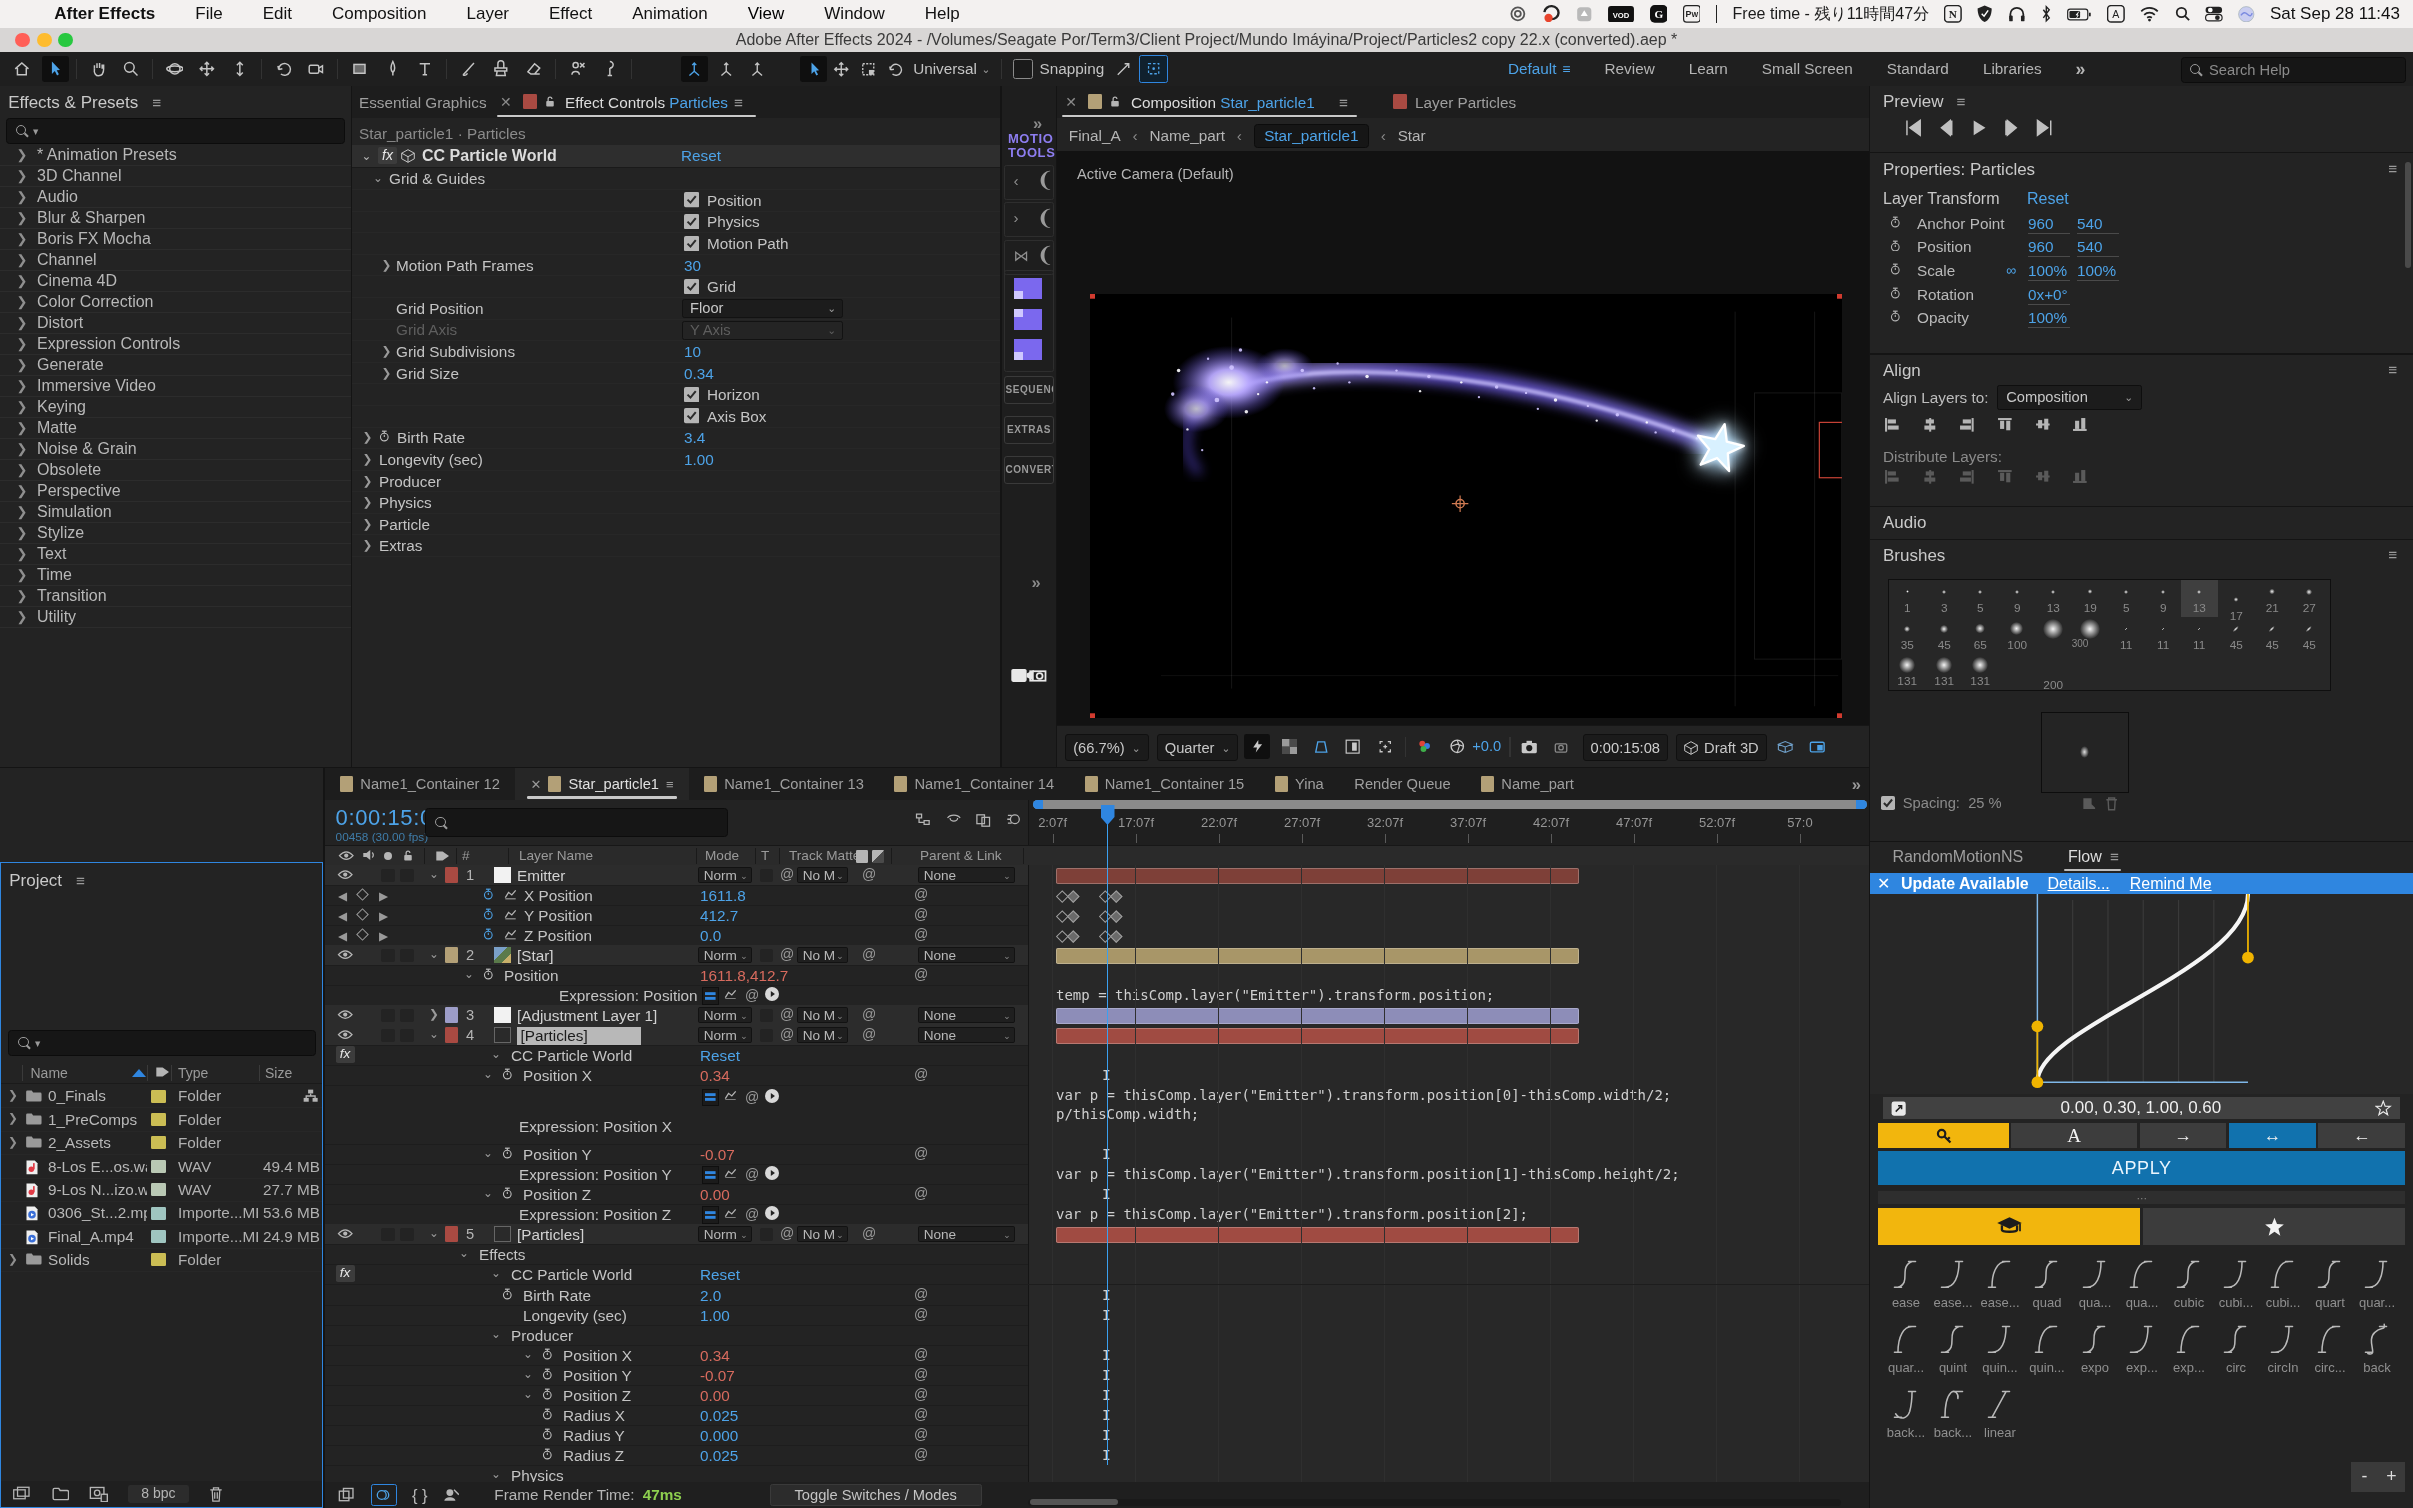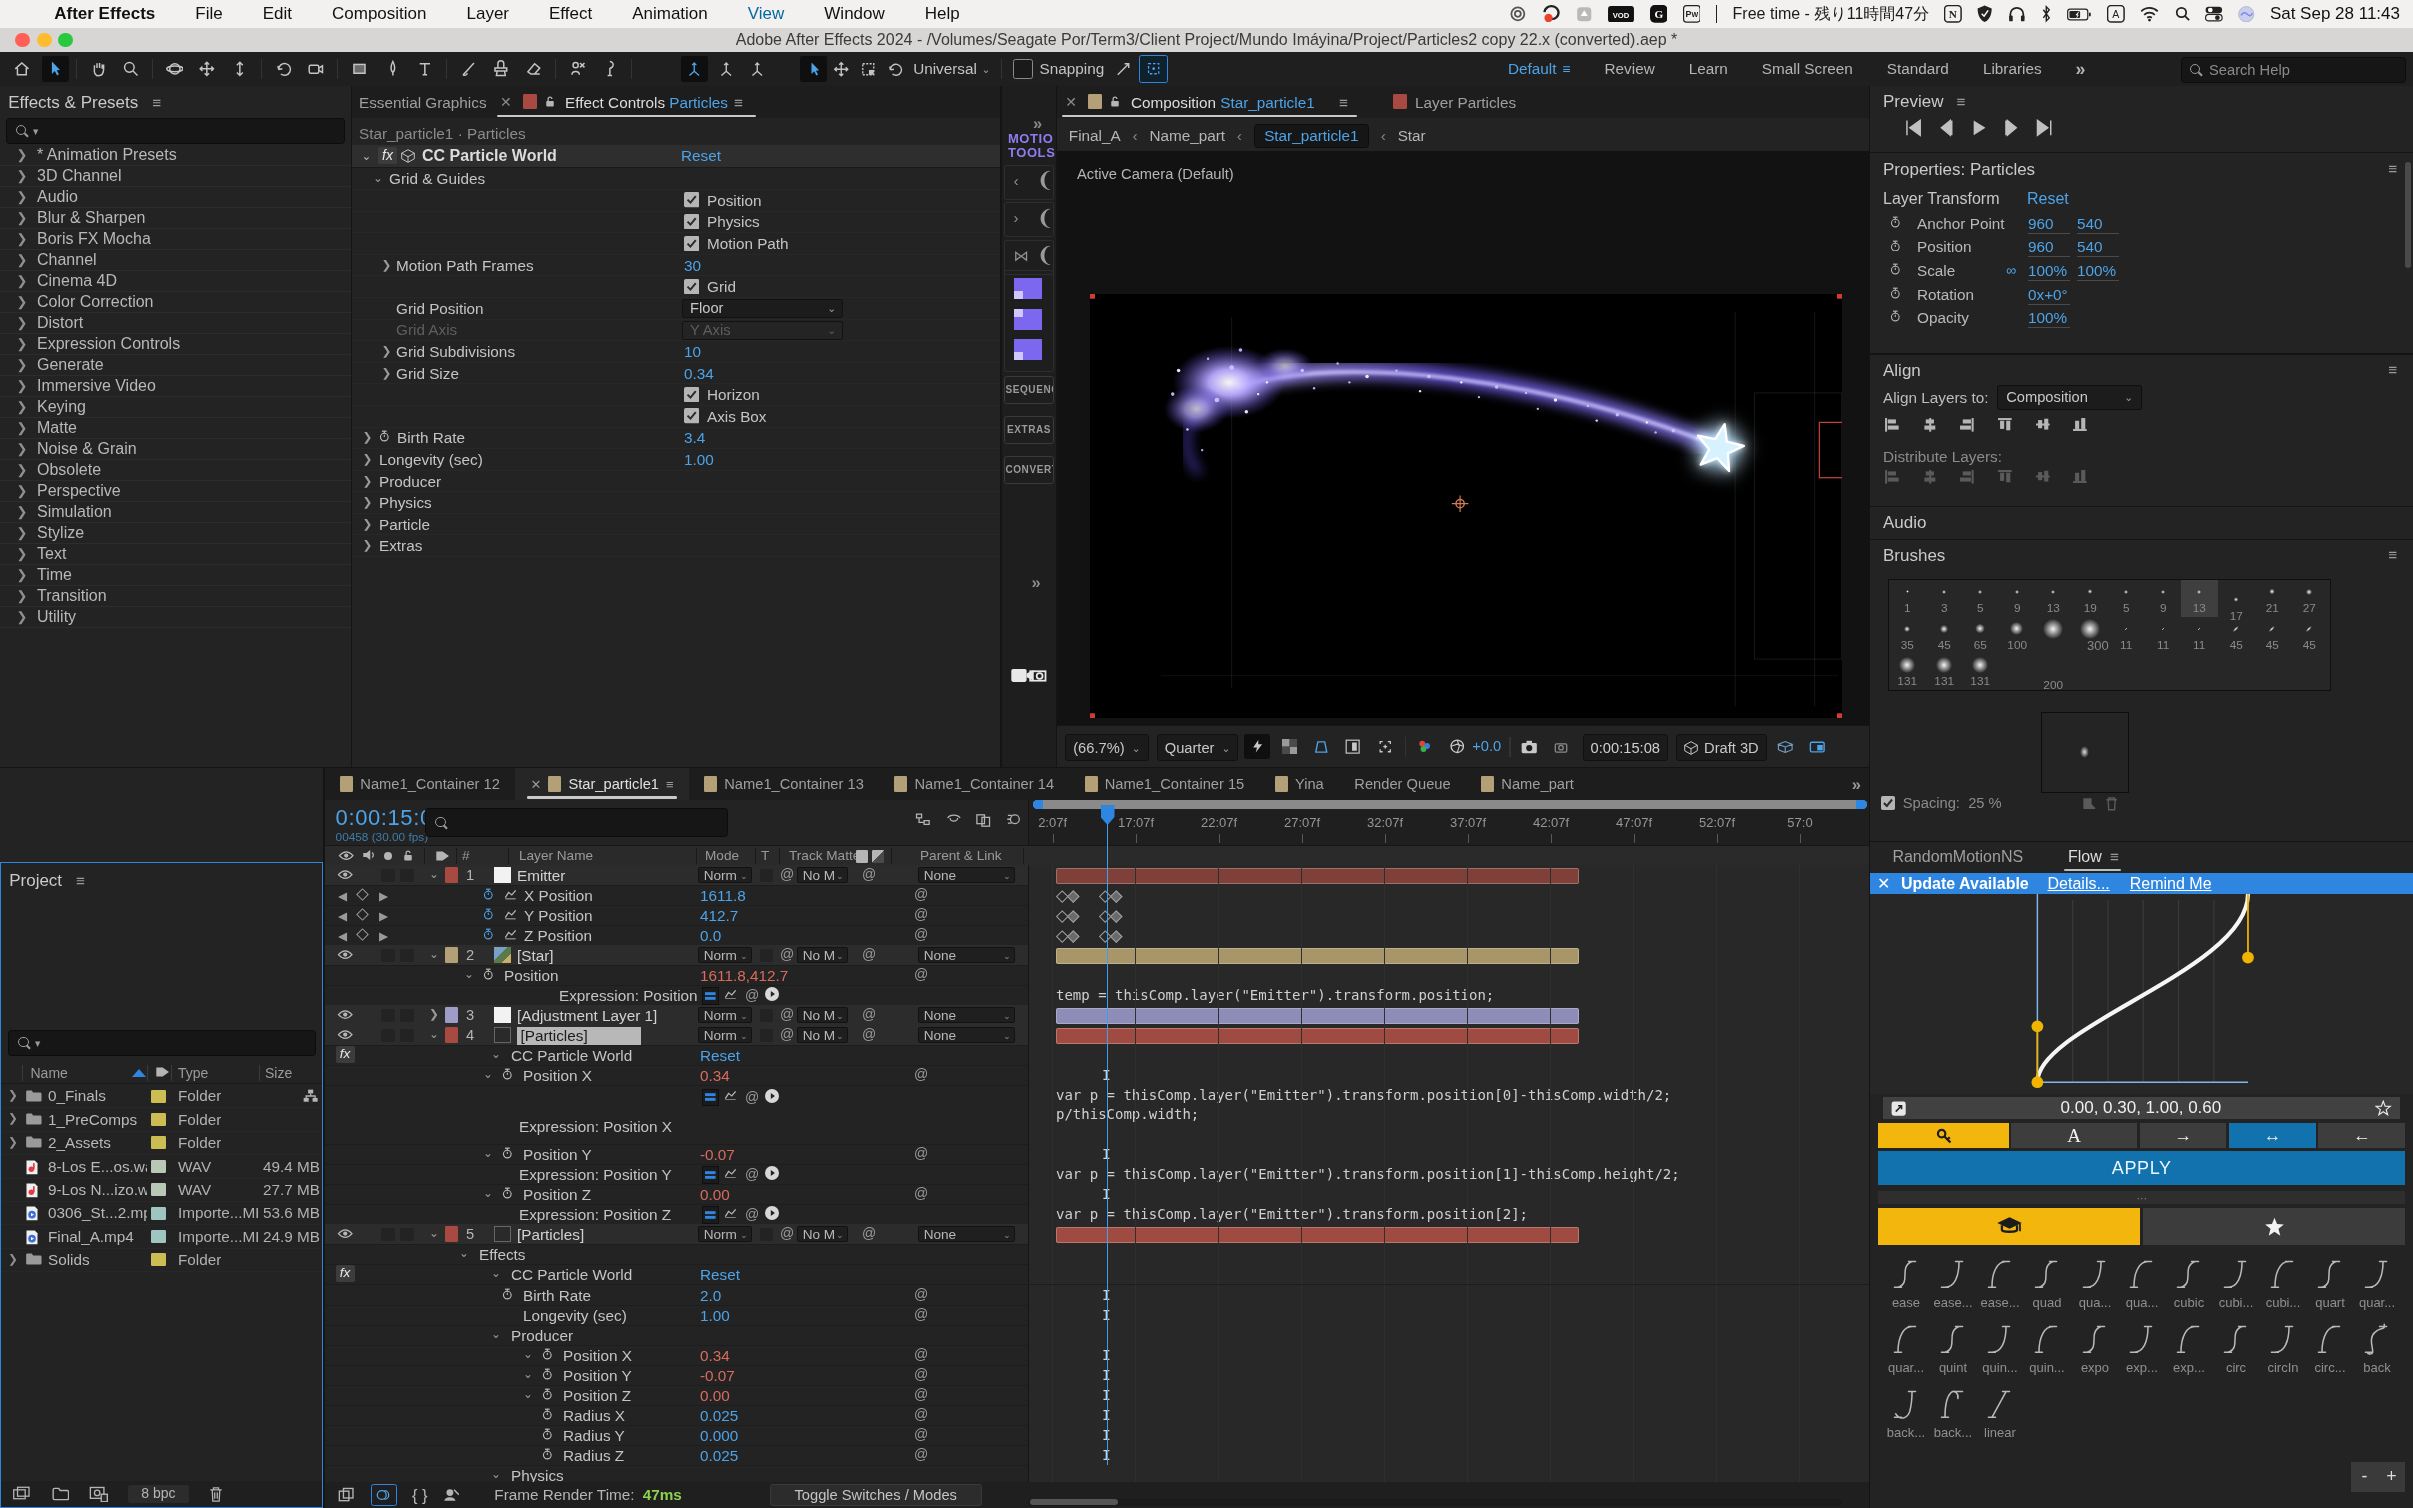--- a/index.html
+++ b/index.html
@@ -32,21 +32,21 @@
   <div id="menubar" class="abs" style="left:0;top:0;width:2413px;height:28px;background:#f3f1f0;display:flex;align-items:center;">
     <span style="font-size:17.7px;margin:0 16.5px 0 17.7px;color:#111;"></span>
     <div id="menu-items" style="display:flex;gap:0;">
         <div style="padding: 0px 20px; font-size: 17px; color: rgb(17, 17, 17); font-weight: bold; line-height: 28px; white-space: nowrap;">After Effects</div>
         <div style="padding: 0px 20px; font-size: 17px; color: rgb(17, 17, 17); line-height: 28px; white-space: nowrap;">File</div>
         <div style="padding: 0px 20px; font-size: 17px; color: rgb(17, 17, 17); line-height: 28px; white-space: nowrap;">Edit</div>
         <div style="padding: 0px 20px; font-size: 17px; color: rgb(17, 17, 17); line-height: 28px; white-space: nowrap;">Composition</div>
         <div style="padding: 0px 20px; font-size: 17px; color: rgb(17, 17, 17); line-height: 28px; white-space: nowrap;">Layer</div>
         <div style="padding: 0px 20px; font-size: 17px; color: rgb(17, 17, 17); line-height: 28px; white-space: nowrap;">Effect</div>
         <div style="padding: 0px 20px; font-size: 17px; color: rgb(17, 17, 17); line-height: 28px; white-space: nowrap;">Animation</div>
-        <div style="padding: 0px 20px; font-size: 17px; color: #0369a1; line-height: 28px; white-space: nowrap;">View</div>
+        <div style="padding: 0px 20px; font-size: 17px; color: #000000; line-height: 28px; white-space: nowrap;">View</div>
         <div style="padding: 0px 20px; font-size: 17px; color: rgb(17, 17, 17); line-height: 28px; white-space: nowrap;">Window</div>
         <div style="padding: 0px 20px; font-size: 17px; color: rgb(17, 17, 17); line-height: 28px; white-space: nowrap;">Help</div>
       </div>
     <div style="flex:1"></div>
     <div id="menu-status" style="display:flex;align-items:center;gap:15.3px;margin-right:13px;color:#1b1b1b;">
         <div style="display: flex; align-items: center;">
           <svg width="17.7" height="17.7" viewBox="0 0 30 30">
             <circle cx="15" cy="15" r="11" fill="none" stroke="#555" stroke-width="3"></circle>
             <circle cx="15" cy="15" r="5" fill="none" stroke="#555" stroke-width="3"></circle>
           </svg>
@@ -1107,21 +1107,21 @@
         <div style="position: absolute; left: 110px; top: 37px; width: 37px; height: 37px;">
           <div style="position: absolute; left: 11.8px; top: 5.3px; width: 13px; height: 13px; border-radius: 50%; background: radial-gradient(circle, rgba(255, 255, 255, 0.95), rgba(255, 255, 255, 0) 72%);"></div>
           <div style="position: absolute; left: 0px; top: 21px; width: 37px; text-align: center; color: rgb(138, 138, 138); font-size: 11.8px;">100</div>
         </div>
         <div style="position: absolute; left: 146px; top: 37px; width: 37px; height: 37px;">
           <div style="position: absolute; left: 8.2px; top: 1.8px; width: 20px; height: 20px; border-radius: 50%; background: radial-gradient(circle, rgba(255, 255, 255, 0.95), rgba(255, 255, 255, 0) 72%);"></div>
           <div style="position: absolute; left: 0px; top: 21px; width: 37px; text-align: center; color: rgb(138, 138, 138); font-size: 11.8px; margin-top: 40px;">200</div>
         </div>
         <div style="position: absolute; left: 183px; top: 37px; width: 37px; height: 37px;">
           <div style="position: absolute; left: 8.2px; top: 1.8px; width: 20px; height: 20px; border-radius: 50%; background: radial-gradient(circle, rgba(255, 255, 255, 0.95), rgba(255, 255, 255, 0) 72%);"></div>
-          <div style="position: absolute; left: 0px; top: 21px; width: 37px; text-align: right; color: rgb(138, 138, 138); font-size: 13px;">300</div>
+          <div style="position: absolute; left: 0px; top: 21px; width: 37px; text-align: left; color: rgb(138, 138, 138); font-size: 10px;">300</div>
         </div>
         <div style="position: absolute; left: 219px; top: 37px; width: 37px; height: 37px;">
           <div style="position: absolute; left: 16px; top: 9.7px; width: 4.1px; height: 4.1px; border-radius: 50%; background: radial-gradient(circle, rgba(255, 255, 255, 0.95), rgba(255, 255, 255, 0) 72%); transform: rotate(45deg) scaleX(0.35);"></div>
           <div style="position: absolute; left: 0px; top: 21px; width: 37px; text-align: center; color: rgb(138, 138, 138); font-size: 11.8px;">11</div>
         </div>
         <div style="position: absolute; left: 256px; top: 37px; width: 37px; height: 37px;">
           <div style="position: absolute; left: 16px; top: 9.7px; width: 4.1px; height: 4.1px; border-radius: 50%; background: radial-gradient(circle, rgba(255, 255, 255, 0.95), rgba(255, 255, 255, 0) 72%); transform: rotate(45deg) scaleX(0.35);"></div>
           <div style="position: absolute; left: 0px; top: 21px; width: 37px; text-align: center; color: rgb(138, 138, 138); font-size: 11.8px;">11</div>
         </div>
         <div style="position: absolute; left: 292px; top: 37px; width: 37px; height: 37px;">

